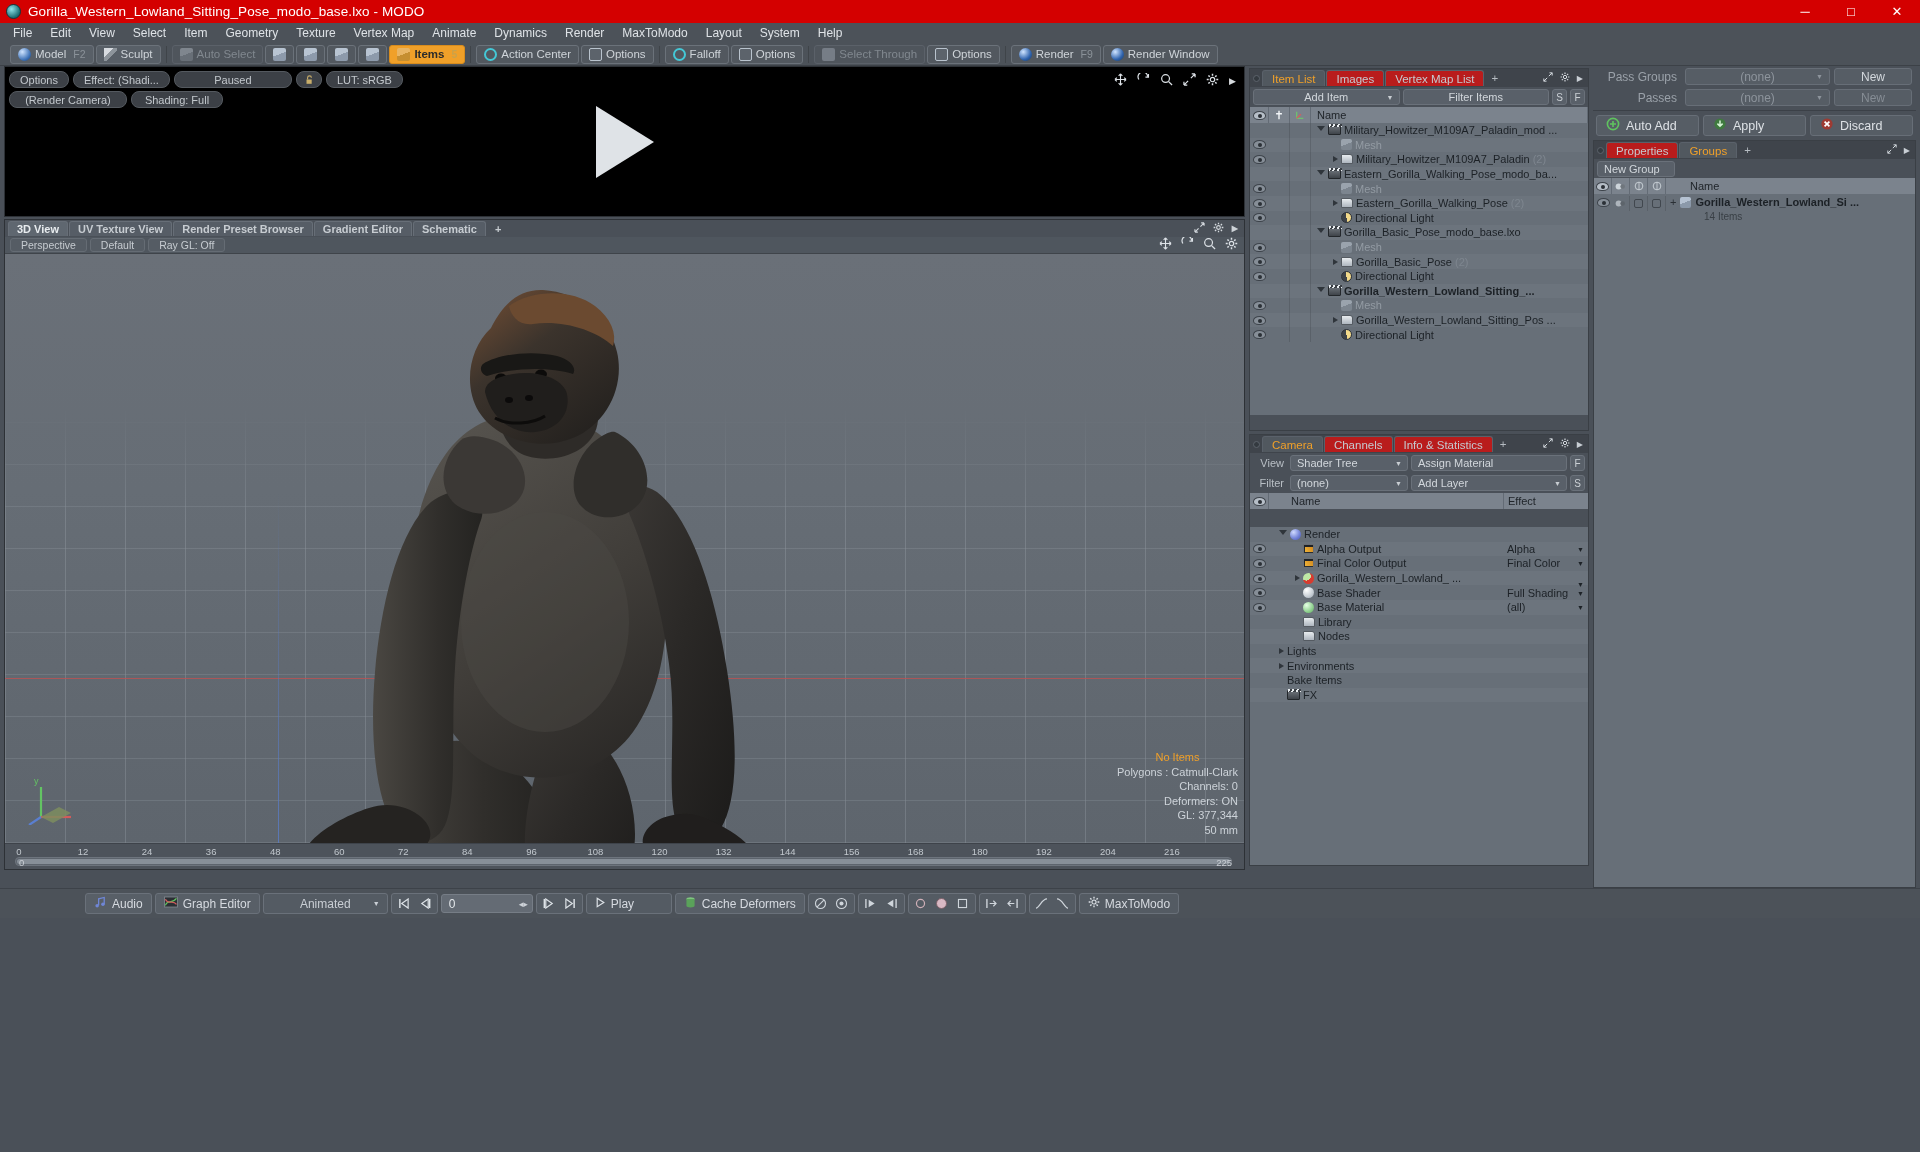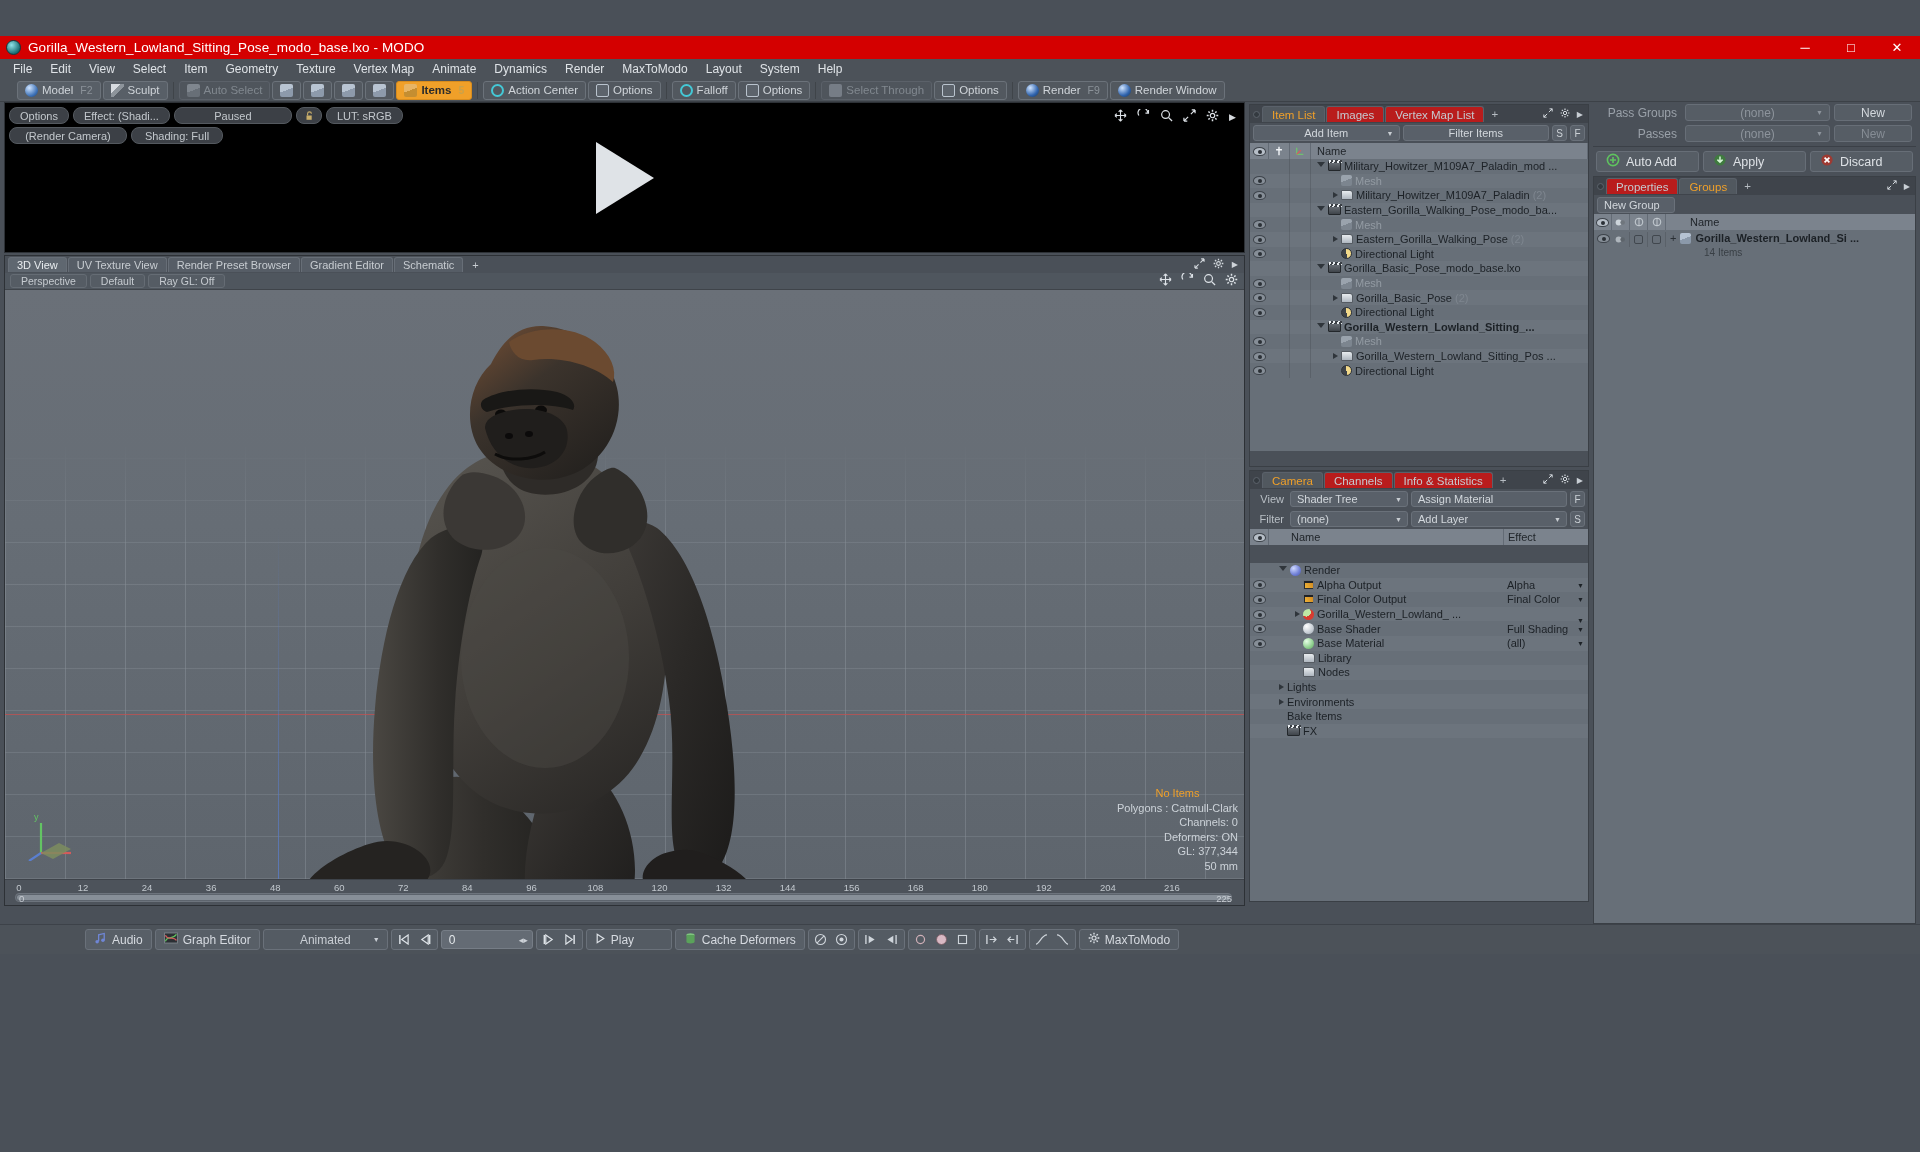--- a/index.html
+++ b/index.html
@@ -4,42 +4,42 @@
 <style>
   * { box-sizing: border-box; margin:0; padding:0; }
   html,body {
     width:1920px; height:1152px;
     background:#4a5058;
     font-family:"Liberation Sans", sans-serif;
     font-size:12px;
     color:#d8dce0;
     overflow:hidden;
   }
-  .app { position:relative; width:1920px; height:918px;margin-top:36px; }
+  .app { position:relative; width:1920px; height:918px; }
 
   
   .titlebar {
     height:23px; background:#d40000; display:flex; align-items:center;
     padding-left:6px; position:relative;
   }
   .tb-logo {
     width:15px;height:15px;border-radius:50%;
     background:radial-gradient(circle at 35% 32%, #8fe3e8, #1b6d74 70%);
     border:1px solid #0d3a3e; margin-right:7px; flex:0 0 auto;
   }
   .tb-title { color:#fff; font-size:13.5px; letter-spacing:.1px; white-space:nowrap; }
   .tb-btns { position:absolute; right:0; top:0; height:23px; display:flex; }
   .tb-btn { width:46px;height:23px;display:flex;align-items:center;justify-content:center;color:#fff;font-size:13px; }
 
   
   .menubar { height:20px; background:#4c5259; display:flex; align-items:center; padding-left:4px; }
   .menu-item { padding:2px 9px; font-size:12px; color:#dfe3e7; }
 
   
-  .toolbar { height:23px; background:#4c5259; display:flex; align-items:center; gap:2px; padding:0 17px;
+  .toolbar { height:23px; background:#4c5259; display:flex; align-items:center; gap:2px; padding:0 10px;
              border-bottom:1px solid #3c4147; }
   .tbtn {
     height:19px; display:flex; align-items:center; gap:4px; padding:0 7px;
     background:#585f67; border:1px solid #6b727a; border-radius:3px;
     color:#cfd4d9; font-size:11.5px; white-space:nowrap;
   }
   .tbtn.flat { background:#52585f; }
   .tbtn.dis { color:#81888f; background:#4f555c; border-color:#5b6169; }
   .tbtn.on { background:#f0a029; border-color:#d88c1d; color:#2b2b2b; font-weight:bold; }
   .tbtn .key { color:#8b9299; font-size:10.5px; margin-left:3px; }
@@ -66,21 +66,21 @@
   .pv-toolbar { position:absolute; top:4px; left:4px; right:4px; height:17px; display:flex; align-items:center; gap:4px; z-index:4; }
   .pv-toolbar2 { position:absolute; top:24px; left:4px; height:17px; display:flex; align-items:center; gap:4px; z-index:4; }
   .pvbtn { height:17px; background:#3c4046; border:1px solid #54595f; border-radius:8px;
            padding:0 10px; display:flex; align-items:center; color:#c3c8cd; font-size:11px; white-space:nowrap; }
   .pv-right { position:absolute; right:8px; top:6px; display:flex; align-items:center; gap:10px; z-index:5; color:#d6dade; }
   .pv-canvas { position:absolute; inset:0; background:#000; display:flex; align-items:center; justify-content:center; }
   .play-tri { width:0;height:0;border-left:58px solid #dfe3e7; border-top:36px solid transparent; border-bottom:36px solid transparent; }
 
   
   .view3d { position:absolute; top:153px; left:0; right:0; bottom:44px; border:1px solid #2d3136; background:#5a626b; }
-  .v3-tabs { height:17px; background:#4a5058; display:flex; align-items:center; gap:1px; padding-left:3px; position:relative; }
+  .v3-tabs { height:17px; background:#4a5058; display:flex; align-items:center; gap:1px; padding-left:3px; position:relative;font-weight:bold; }
   .v3-tab { height:15px; padding:0 8px; font-size:11px; color:#c7ccd1; background:#565d66; border:1px solid #676e77;
             border-bottom:none; border-radius:3px 3px 0 0; display:flex; align-items:center; }
   .v3-tab.active { background:#5f6770; color:#e8ecef; }
   .v3-tabs .right { position:absolute; right:6px; display:flex; gap:8px; align-items:center; color:#ced3d8; }
   .v3-sub { height:17px; background:#4f565e; display:flex; align-items:center; gap:3px; padding-left:5px; position:relative;
             border-bottom:1px solid #3f444a;}
   .v3sbtn { height:14px; padding:0 10px; font-size:10.5px; color:#c6cbd0; background:#555c64; border:1px solid #656c74; border-radius:3px;
             display:flex; align-items:center;}
   .v3-sub .right { position:absolute; right:6px; display:flex; gap:9px; align-items:center; color:#d3d8dd; }
   .v3-canvas { position:absolute; top:34px; left:0; right:0; bottom:26px; overflow:hidden;

